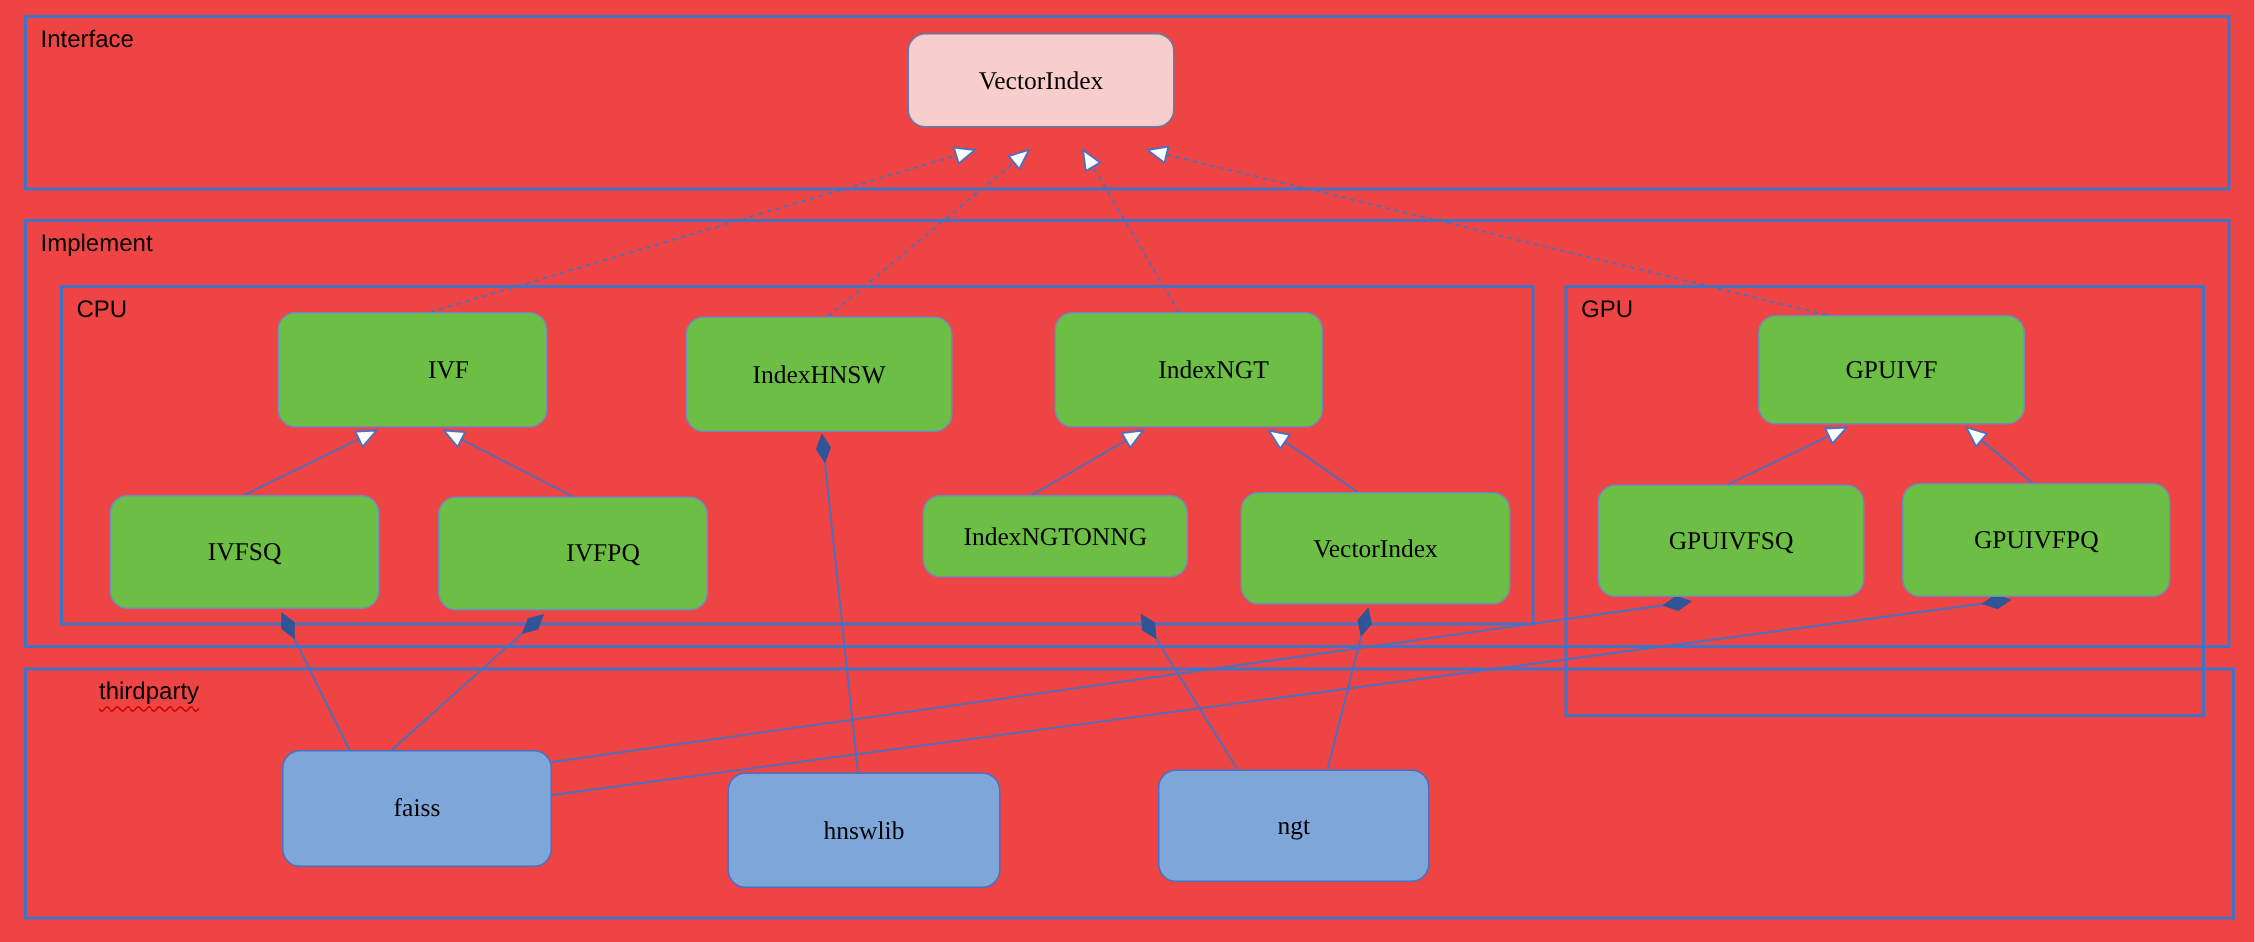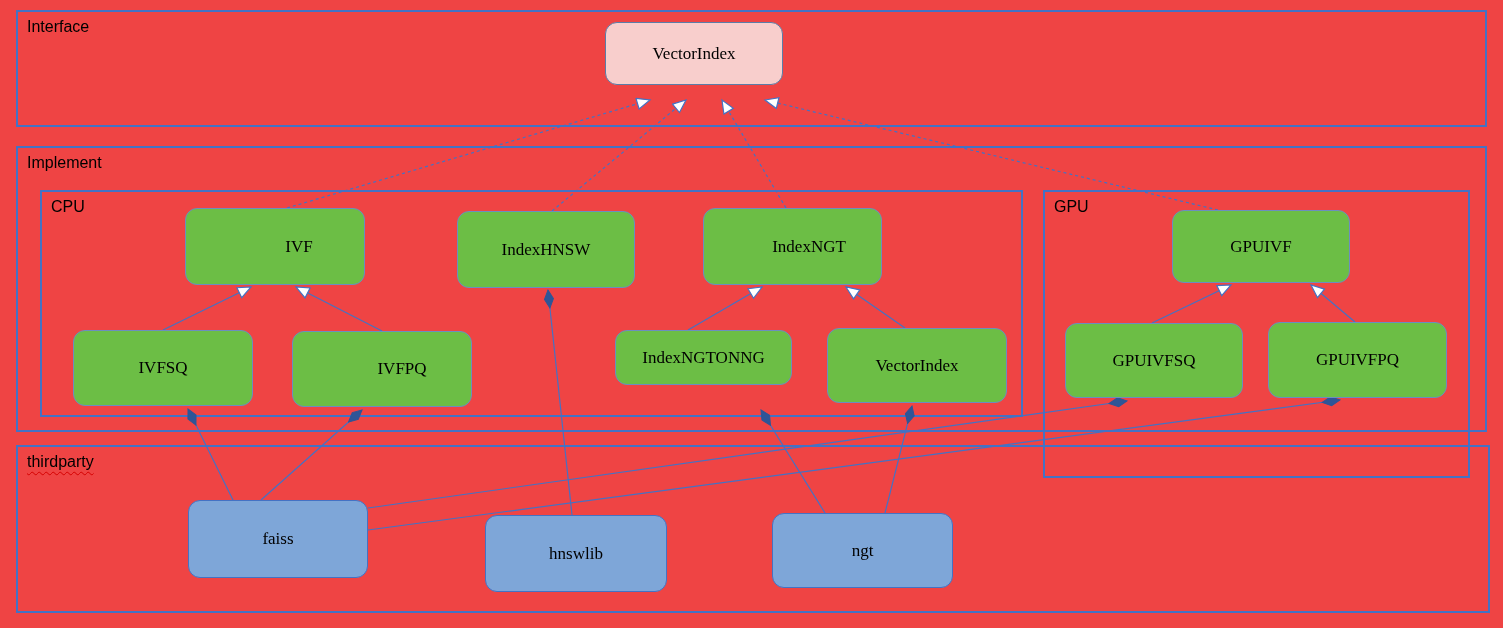--- a/index.html
+++ b/index.html
@@ -2,21 +2,21 @@
 <html><head>
 <meta charset="utf-8">
 <style>
   html,body{margin:0;padding:0;background:#ffffff;}
   #canvas{position:relative;width:1503px;height:628px;background:#ef4444;overflow:hidden;
           font-family:"Liberation Sans", sans-serif;}
   
   .container{position:absolute;border:2px solid #4472C4;background:transparent;z-index:1;box-sizing:border-box;}
   .container-label{position:absolute;top:6px;left:9px;font-family:"Liberation Sans", sans-serif;
                    font-size:16px;color:#000;white-space:nowrap;}
-  .squiggle{text-decoration:underline wavy #D40000 1px;text-underline-offset:4px;}
+  .squiggle{text-decoration:underline wavy #D40000 1px;text-underline-offset:4px;margin-left:39px;}
   
   #edges{position:absolute;left:0;top:0;z-index:2;}
   
   .node{position:absolute;border-radius:12px;display:flex;align-items:center;justify-content:center;
         font-family:"Liberation Serif", serif;font-size:17px;color:#000;z-index:3;box-sizing:border-box;
         text-align:center;}
   .green{background:#6CBE45;border:1px solid #6C8EBF;}
   .pink{background:#F8CECC;border:1px solid #5B7DA8;}
   .blue{background:#7EA6D8;border:1px solid #4472C4;}
 </style>

